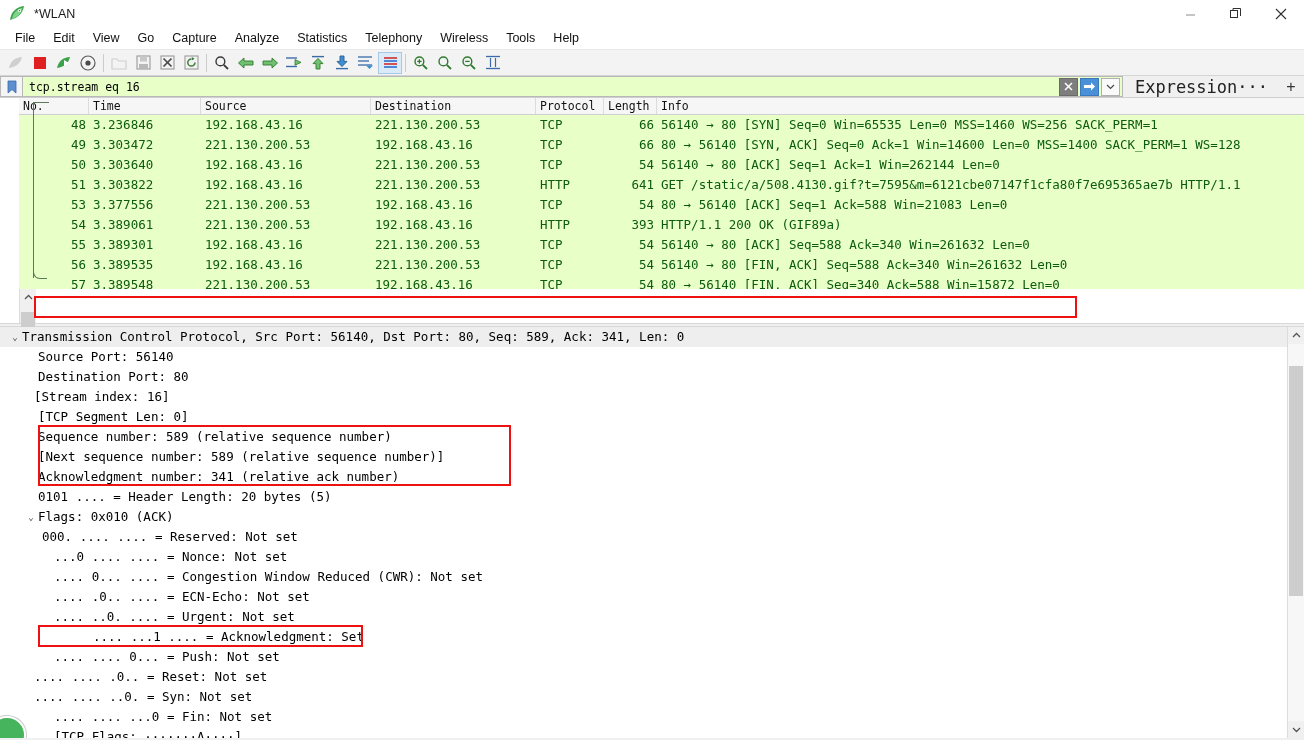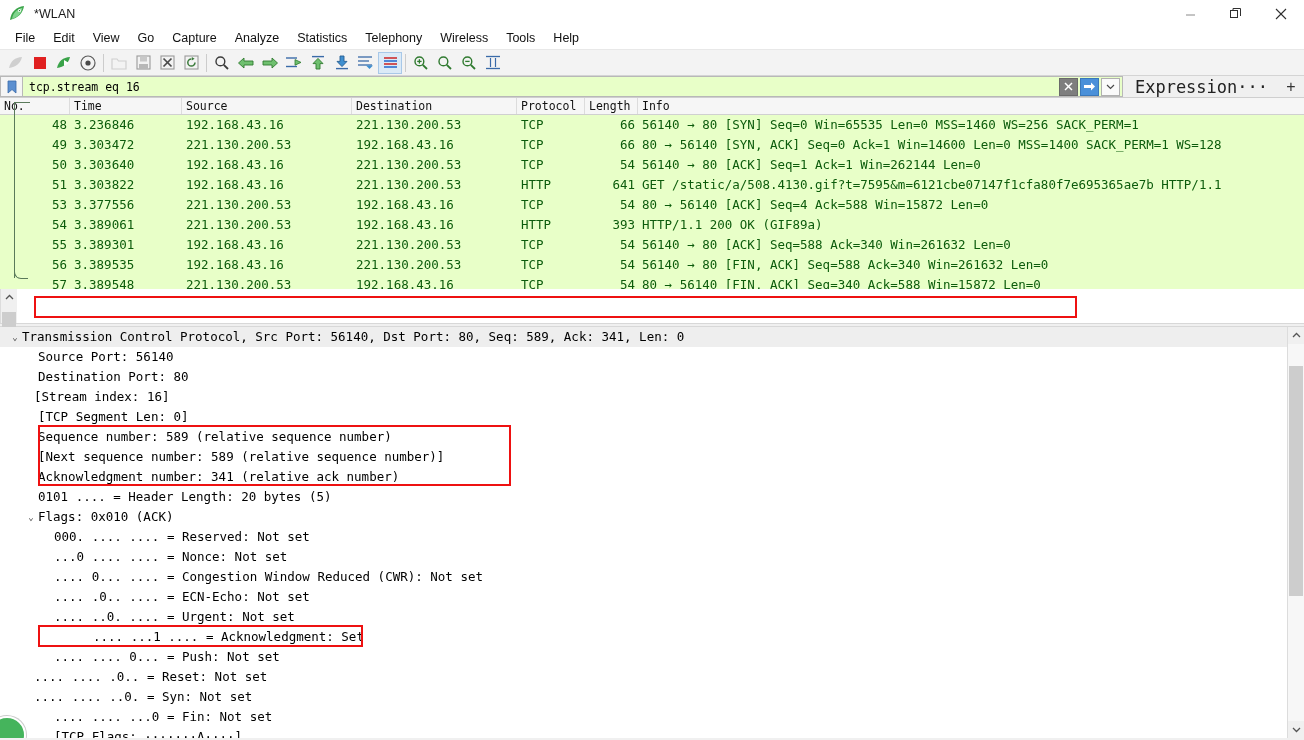--- a/index.html
+++ b/index.html
@@ -105,21 +105,21 @@
   }
   .filter-plus {
     width: 26px; display: flex; align-items: center; justify-content: center;
     font-size: 16px; color: #333; background: #f0f0f0;
   }
 
   
   .packet-list {
     position: relative; background: #ffffff;
     height: 225px;
-    display: flex; flex-direction: column;
+    display: flex; flex-direction: column; padding-left: 19px;
   }
   .plist-inner { flex: 1 1 auto; position: relative; overflow: hidden; }
   .colheader {
     height: 17px; background: #f6f6f6;
     border-bottom: 1px solid #d0d0d0;
     display: flex; position: relative;
   }
   .colheader > div {
     font-family: "DejaVu Sans Mono", monospace;
     font-size: 11.5px; color: #111;
@@ -493,21 +493,21 @@
             <div class="c-len cell-len">641</div>
             <div class="c-info cell-info">GET /static/a/508.4130.gif?t=7595&amp;m=6121cbe07147f1cfa80f7e695365ae7b HTTP/1.1</div>
           </div>
           <div class="prow">
             <div class="c-no cell-no">53</div>
             <div class="c-time cell-time">3.377556</div>
             <div class="c-src cell-src">221.130.200.53</div>
             <div class="c-dst cell-dst">192.168.43.16</div>
             <div class="c-proto cell-proto">TCP</div>
             <div class="c-len cell-len">54</div>
-            <div class="c-info cell-info">80 → 56140 [ACK] Seq=4 Ack=588 Win=15872 Len=0</div>
+            <div class="c-info cell-info">80 → 56140 [ACK] Seq=1 Ack=588 Win=21083 Len=0</div>
           </div>
           <div class="prow">
             <div class="c-no cell-no">54</div>
             <div class="c-time cell-time">3.389061</div>
             <div class="c-src cell-src">221.130.200.53</div>
             <div class="c-dst cell-dst">192.168.43.16</div>
             <div class="c-proto cell-proto">HTTP</div>
             <div class="c-len cell-len">393</div>
             <div class="c-info cell-info">HTTP/1.1 200 OK  (GIF89a)</div>
           </div>
@@ -596,21 +596,21 @@
           <span class="dlabel">Acknowledgment number: 341    (relative ack number)</span>
         </div>
         <div class="drow" style="padding-left: 24px;">
           <span class="dtwisty"></span>
           <span class="dlabel">0101 .... = Header Length: 20 bytes (5)</span>
         </div>
         <div class="drow" style="padding-left: 24px;">
           <span class="dtwisty">⌄</span>
           <span class="dlabel">Flags: 0x010 (ACK)</span>
         </div>
-        <div class="drow" style="padding-left: 40px;">
+        <div class="drow" style="padding-left: 28px;">
           <span class="dtwisty"></span>
           <span class="dlabel">000. .... .... = Reserved: Not set</span>
         </div>
         <div class="drow" style="padding-left: 40px;">
           <span class="dtwisty"></span>
           <span class="dlabel">...0 .... .... = Nonce: Not set</span>
         </div>
         <div class="drow" style="padding-left: 40px;">
           <span class="dtwisty"></span>
           <span class="dlabel">.... 0... .... = Congestion Window Reduced (CWR): Not set</span>

